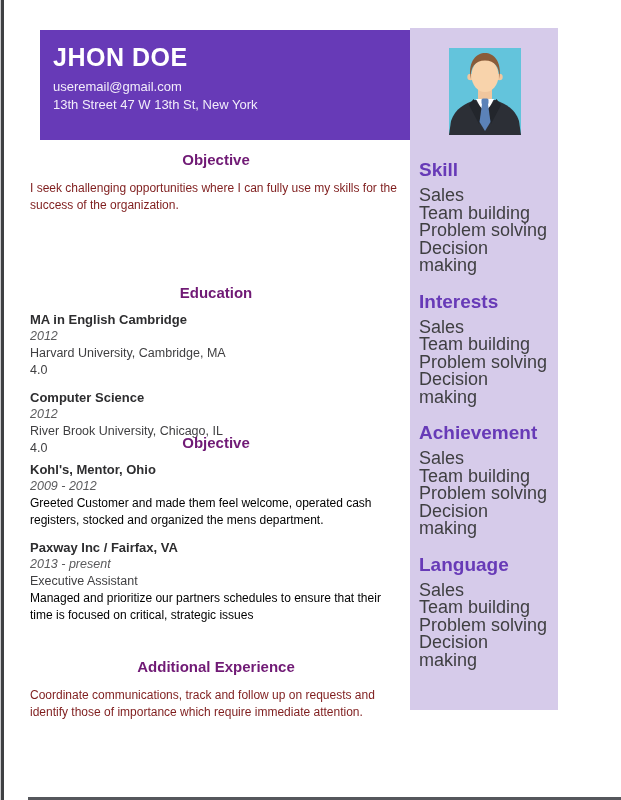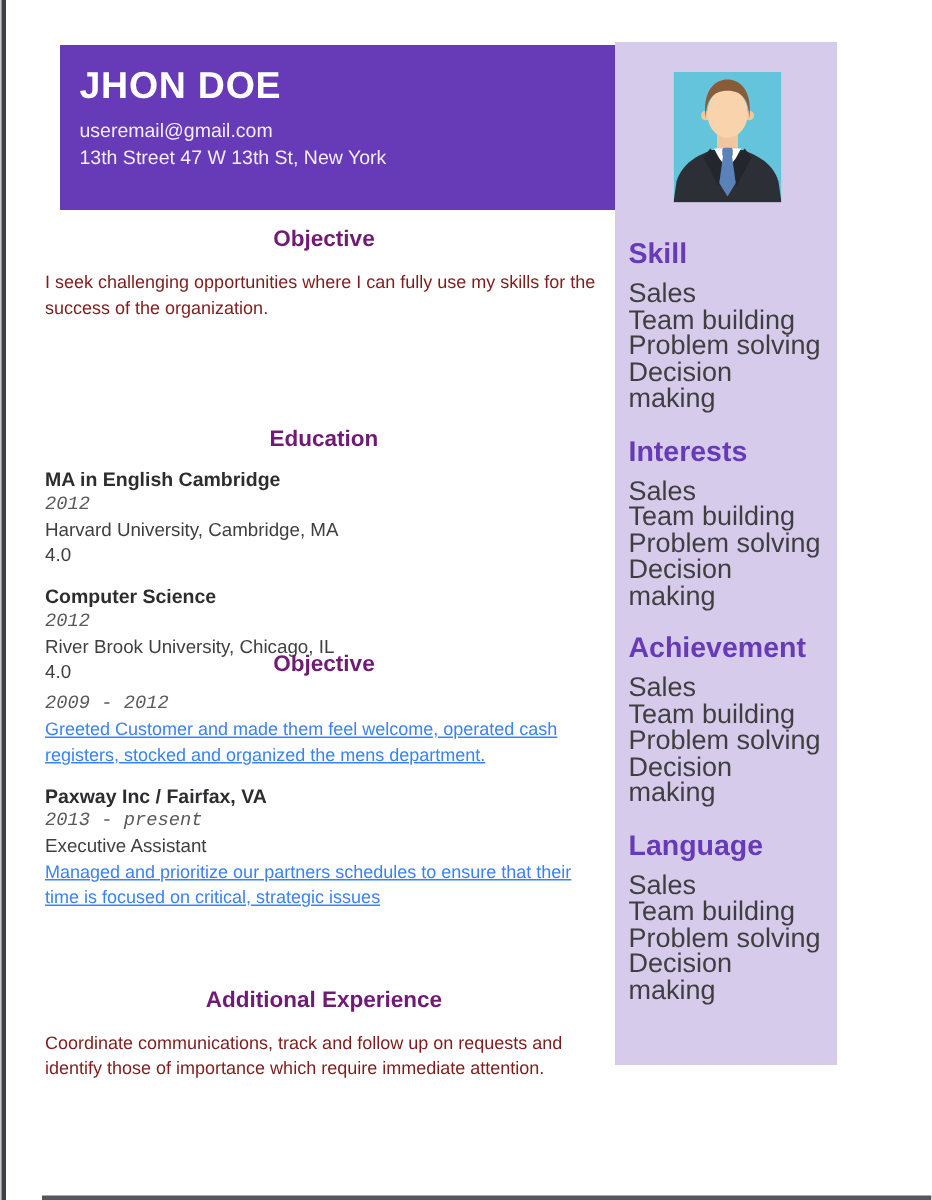--- a/index.html
+++ b/index.html
@@ -77,30 +77,29 @@
   .sec-additional { top: 655px; }
 
   .entry { margin-top: 6px; }
   .entry + .entry { margin-top: 10px; }
   .entry-title {
     font-size: 13px; line-height: 17px;
     font-weight: bold; color: #2d2d2f;
   }
   .entry-year {
     font-size: 12.5px; line-height: 17px;
-    font-style: italic; color: #5a5a5c; font-family: Liberation Mono, monospace;
+    font-style: italic; color: #5a5a5c;
   }
   .entry-line {
     font-size: 12.5px; line-height: 17px;
     color: #3f3f41;
   }
   .entry-desc {
     font-size: 12px; line-height: 17px;
-    color: #3b82f6;
-    text-decoration: underline;
+    color: #000000;
   }
 
   
   .sidebar {
     position: absolute; left: 410px; top: 28px;
     width: 148px; height: 682px;
     background: #D6CBEA;
     box-sizing: border-box;
     padding: 20px 8px 0 9px;
   }
@@ -160,20 +159,21 @@
       <div class="entry-title">Computer Science</div>
       <div class="entry-year">2012</div>
       <div class="entry-line">River Brook University, Chicago, IL</div>
       <div class="entry-line">4.0</div>
     </div>
   </section>
 
   <section class="sec sec-experience">
     <h2>Objective</h2>
     <div class="entry">
+      <div class="entry-title">Kohl's, Mentor, Ohio</div>
       <div class="entry-year">2009 - 2012</div>
       <div class="entry-desc">Greeted Customer and made them feel welcome, operated cash registers, stocked and organized the mens department.</div>
     </div>
     <div class="entry">
       <div class="entry-title">Paxway Inc / Fairfax, VA</div>
       <div class="entry-year">2013 - present</div>
       <div class="entry-line">Executive Assistant</div>
       <div class="entry-desc">Managed and prioritize our partners schedules to ensure that their time is focused on critical, strategic issues</div>
     </div>
   </section>

